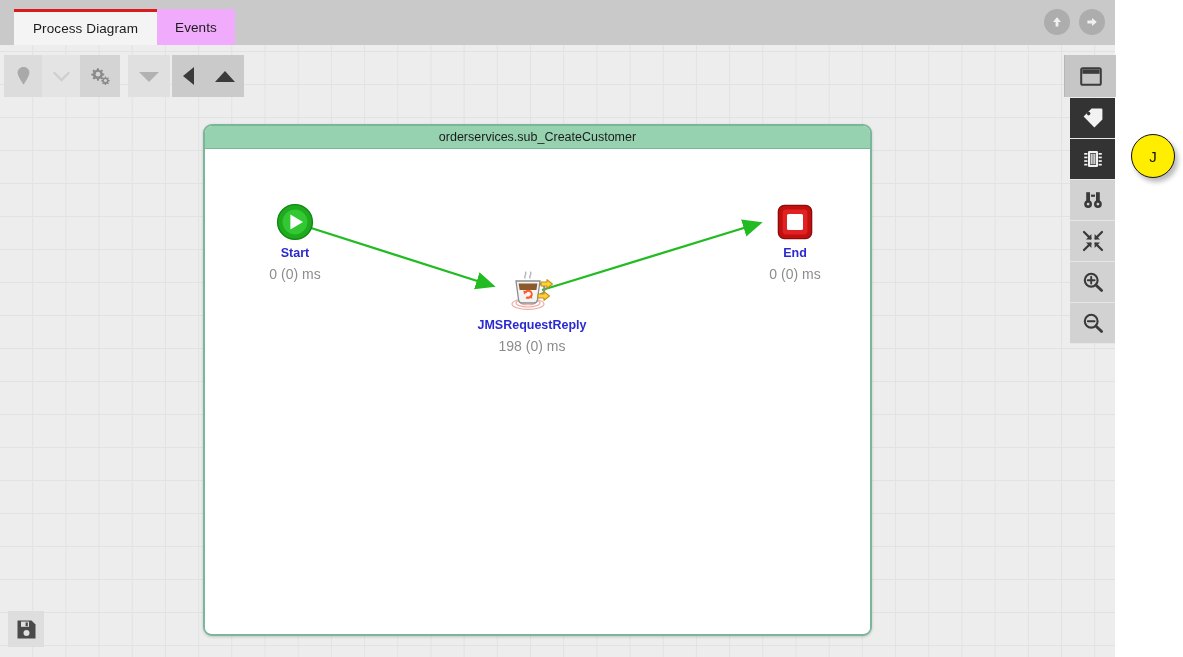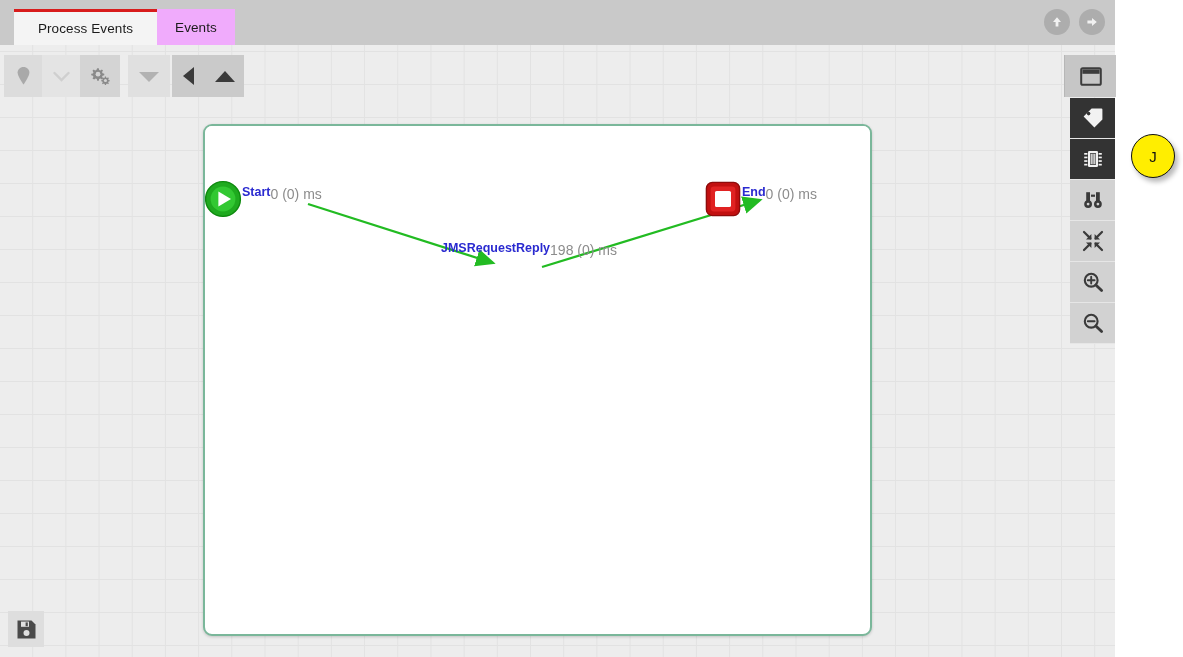--- a/index.html
+++ b/index.html
@@ -59,37 +59,37 @@
   
   .group{position:absolute;left:203px;top:124px;width:665px;height:508px;
          border:2px solid #7ab79a;border-radius:9px;background:#ffffff;
          box-shadow:0 1px 3px rgba(0,0,0,.18);overflow:hidden;}
   .group-header{height:22px;background:#96d2b0;border-bottom:1px solid #7ab79a;
                 display:flex;align-items:center;justify-content:center;
                 font-size:12.5px;color:#1c1c1c;}
   .group-body{position:relative;height:484px;background:#ffffff;}
 
   
-  .node{position:absolute;display:flex;flex-direction:row;align-items:flex-start;width:150px;}
+  .node{position:absolute;display:flex;flex-direction:column;align-items:center;width:150px;margin-left:16px;}
   .node-label{margin-top:5px;font-size:12.5px;color:#2a2ad0;font-weight:bold;white-space:nowrap;}
   .node-time{margin-top:6px;font-size:14px;color:#8c8c8c;white-space:nowrap;}
   .node-start{left:-1px;top:54px;}
-  .node-jms{left:236px;top:110px;}
+  .node-jms{left:236px;top:120px;}
   .node-end{left:499px;top:54px;}
 
   .edges{position:absolute;left:0;top:0;width:661px;height:484px;}
 </style>
 </head>
 <body>
 
 <div id="app">
 
   <div class="tabbar">
     <div class="tab active">
-      <span>Process Events</span>
+      <span>Process Diagram</span>
     </div>
     <div class="tab inactive">
       <span>Events</span>
     </div>
 
     <div class="topbtns">
       <div class="circbtn">
         <svg width="16" height="16" viewBox="0 0 16 16">
           <path d="M8 3.2 L12 8 H9.4 V12.6 H6.6 V8 H4 Z" fill="#f1f1f1"></path>
         </svg>
@@ -242,20 +242,21 @@
   <div class="savebtn">
     <svg width="21" height="21" viewBox="0 0 21 21">
       <path d="M1.5 1.5 H15.5 L19.5 5.5 V19.5 H1.5 Z" fill="#4a4a4a"></path>
       <rect x="5" y="2.6" width="8" height="5.2" fill="#e0e0e0"></rect>
       <rect x="9.6" y="3.4" width="2.2" height="3.8" fill="#4a4a4a"></rect>
       <circle cx="10.5" cy="14" r="3" fill="#e0e0e0"></circle>
     </svg>
   </div>
 
   <div class="group">
+    <div class="group-header">orderservices.sub_CreateCustomer</div>
 
     <div class="group-body">
 
       <svg class="edges" viewBox="0 0 661 484">
         <defs>
           <marker id="ah" markerWidth="9" markerHeight="9" refX="7.4" refY="4.5" orient="auto">
             <path d="M0 0.6 L8.6 4.5 L0 8.4 Z" fill="#22bb22"></path>
           </marker>
         </defs>
         <line x1="103" y1="78" x2="288" y2="137" stroke="#22bb22" stroke-width="2.3" marker-end="url(#ah)"></line>

